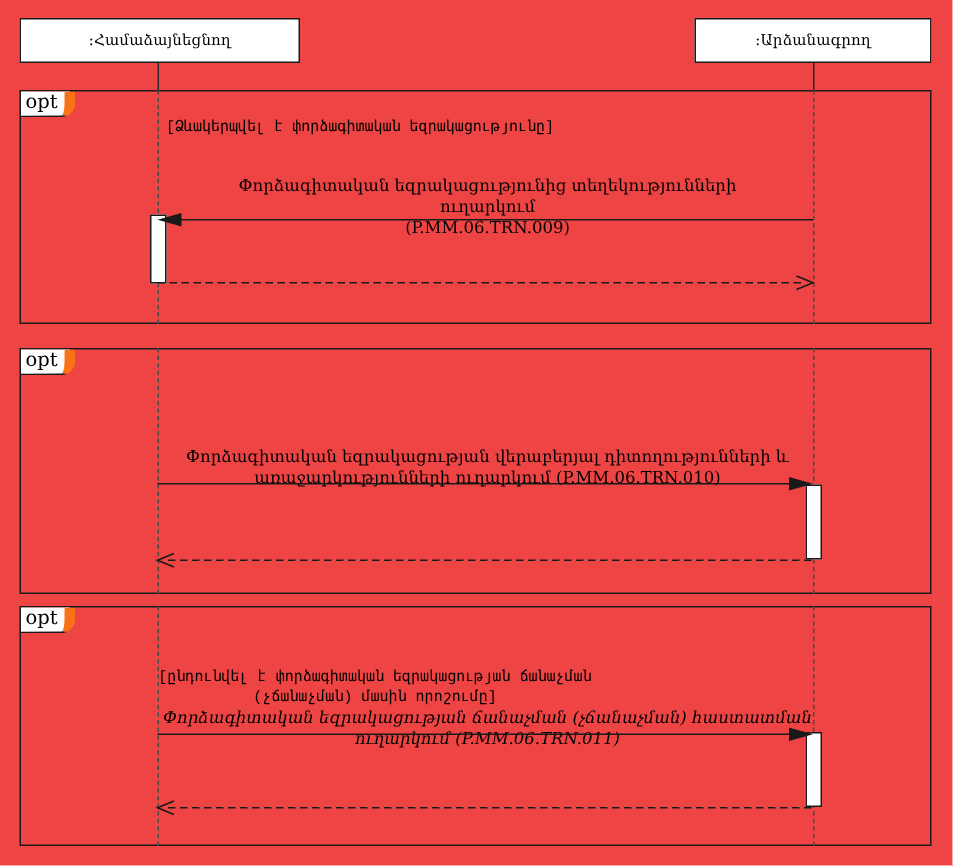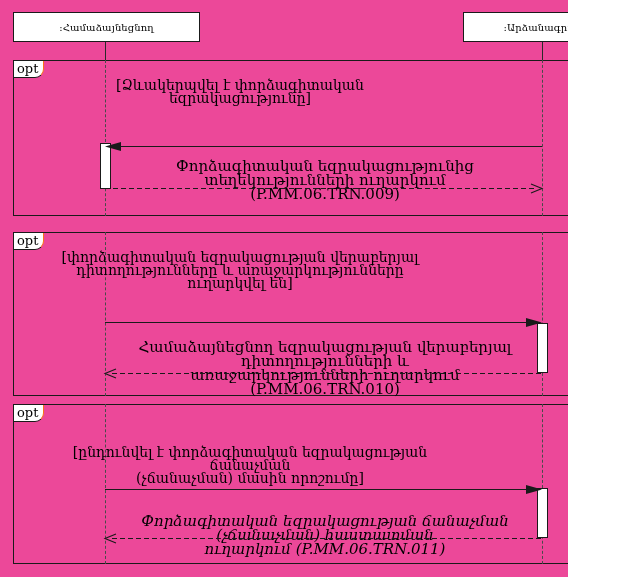--- a/index.html
+++ b/index.html
@@ -6,24 +6,24 @@
     margin: 0;
     padding: 0;
     background: #ffffff;
   }
   body {
     font-family: "DejaVu Serif", "Liberation Serif", serif;
     color: #000000;
   }
   #diagram {
     position: relative;
-    width: 568px;
+    width: 635px;
     height: 577px;
     overflow: hidden;
-    background: #ec4899;
+    background: #ef4444;
   }
 
   
   .participant {
     position: absolute;
     box-sizing: border-box;
     border: 1px solid #1a1a1a;
     background: #ffffff;
     display: flex;
     align-items: center;
@@ -57,44 +57,44 @@
     box-sizing: border-box;
     border: 1px solid #1a1a1a;
     background: transparent;
   }
   .fragment-label {
     position: absolute;
     left: 0;
     top: 0;
     box-sizing: border-box;
     padding: 0 5px 1px 3px;
-    border-right: 1px solid #f97316;
+    border-right: 7px solid #f97316;
     border-bottom: 1px solid #1a1a1a;
     border-bottom-right-radius: 9px;
     background: #ffffff;
     font-size: 13px;
     line-height: 16px;
     height: 17px;
   }
 
   
   .guard {
     position: absolute;
-    font-size: 14px;
+    font-size: 10px;
     line-height: 13px;
     text-align: center;
     white-space: pre-line;
+    font-family: Liberation Mono, monospace;
   }
   .msg-label {
     position: absolute;
-    font-size: 15px;
+    font-size: 11px;
     line-height: 14px;
     text-align: center;
     white-space: pre-line;
-    margin-top: 42px;
   }
 
   
   .arrow {
     position: absolute;
     height: 9px;
   }
   .arrow svg { display: block; overflow: visible; }
 </style>
 </head>
@@ -141,24 +141,22 @@
     </svg>
   </div>
 
   <div class="fragment" style="left:13px; top:232px; width:608px; height:164px;">
     <div class="fragment-label">opt</div>
   </div>
 
   <div class="lifeline" style="left:105px; top:232px; height:164px;"></div>
   <div class="lifeline" style="left:542px; top:232px; height:164px;"></div>
 
-  <div class="guard" style="left:40px; top:251px; width:400px;">[փորձագիտական եզրակացության վերաբերյալ
-դիտողությունները և առաջարկությունները ուղարկվել են]</div>
-
-  <div class="msg-label" style="left:115px; top:298px; width:420px;">Համաձայնեցնող եզրակացության վերաբերյալ դիտողությունների և
+
+  <div class="msg-label" style="left:115px; top:298px; width:420px;">Փորձագիտական եզրակացության վերաբերյալ դիտողությունների և
 առաջարկությունների ուղարկում (P.MM.06.TRN.010)</div>
 
   <div class="activation" style="left:537px; top:323px; width:11px; height:50px;"></div>
 
   <div class="arrow" style="left:105px; top:318px; width:437px;">
     <svg width="437" height="9" viewBox="0 0 437 9">
       <line x1="0" y1="4.5" x2="429" y2="4.5" stroke="#1a1a1a" stroke-width="1.1"></line>
       <polygon points="437,4.5 421,0 421,9" fill="#1a1a1a"></polygon>
     </svg>
   </div>

